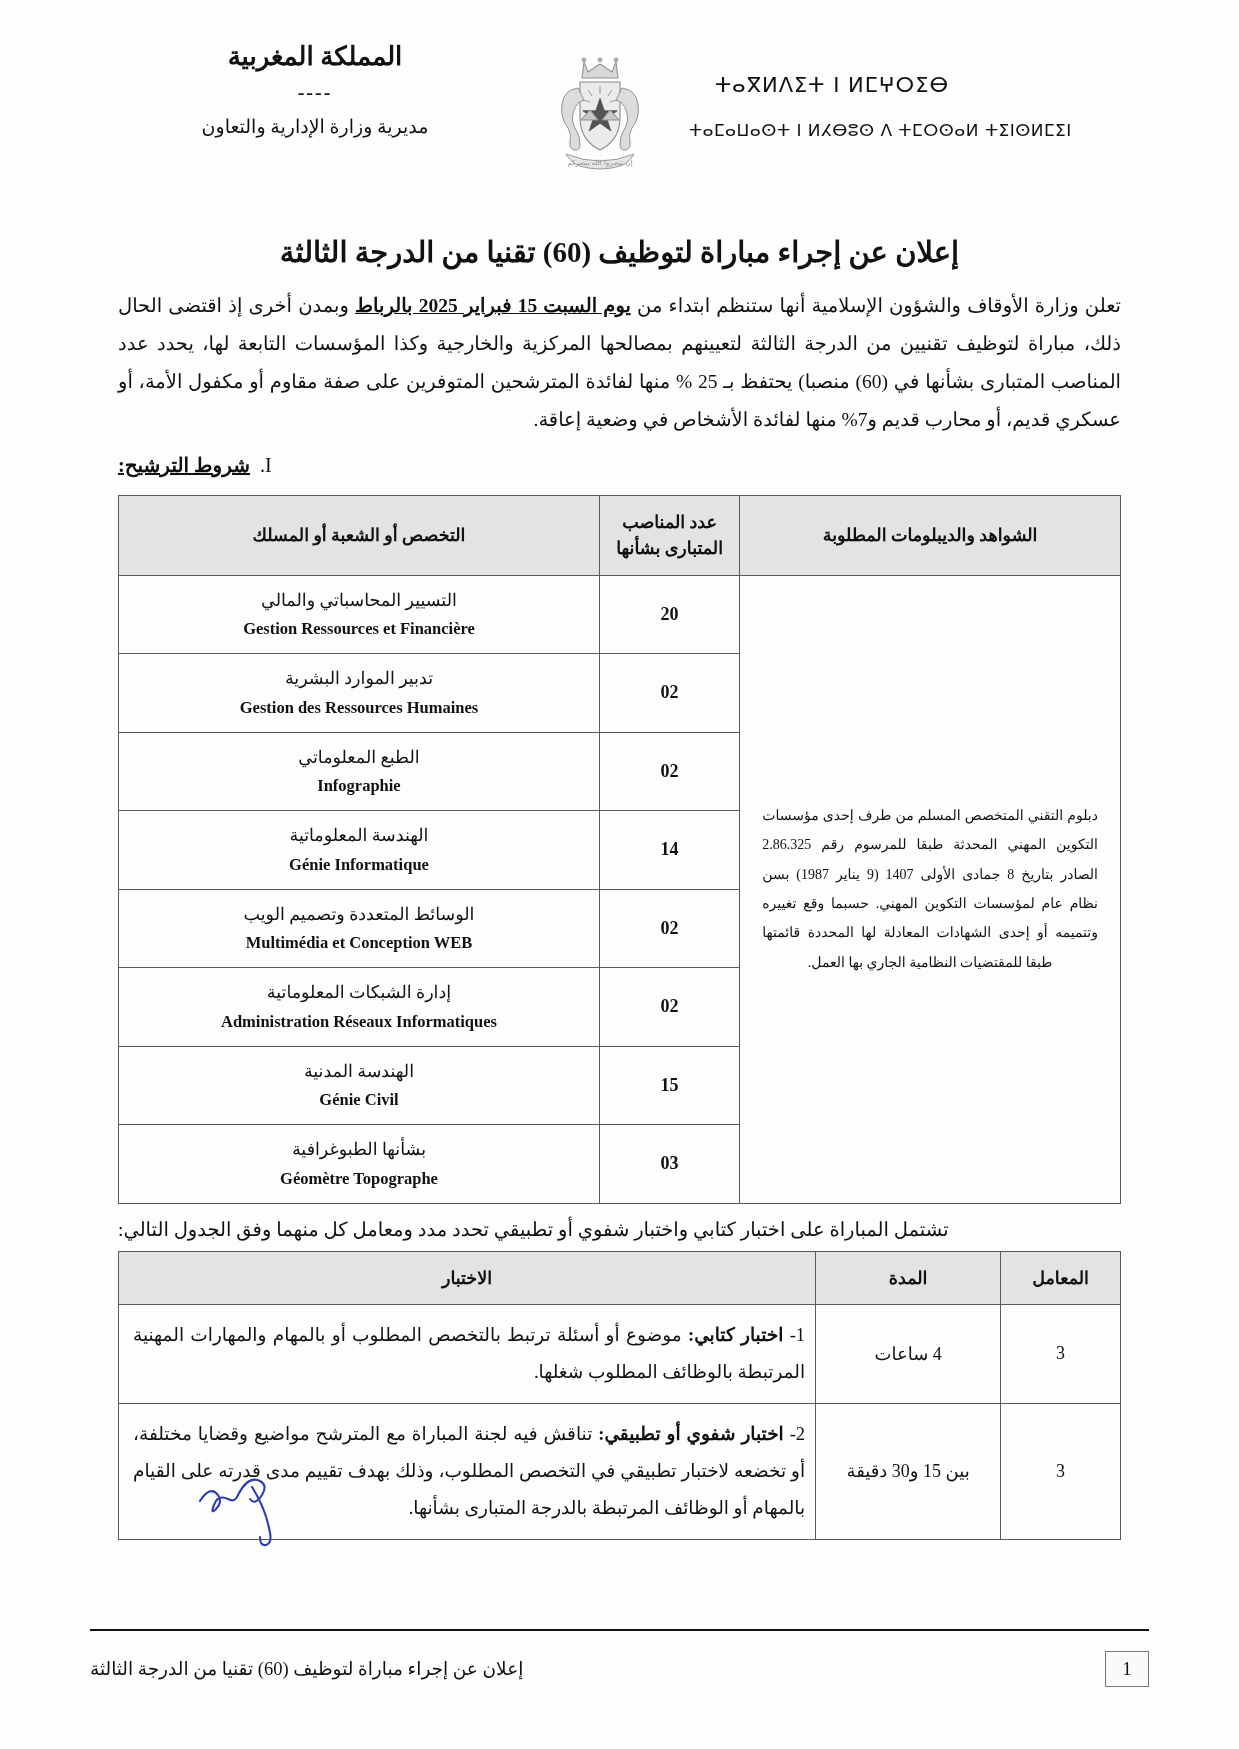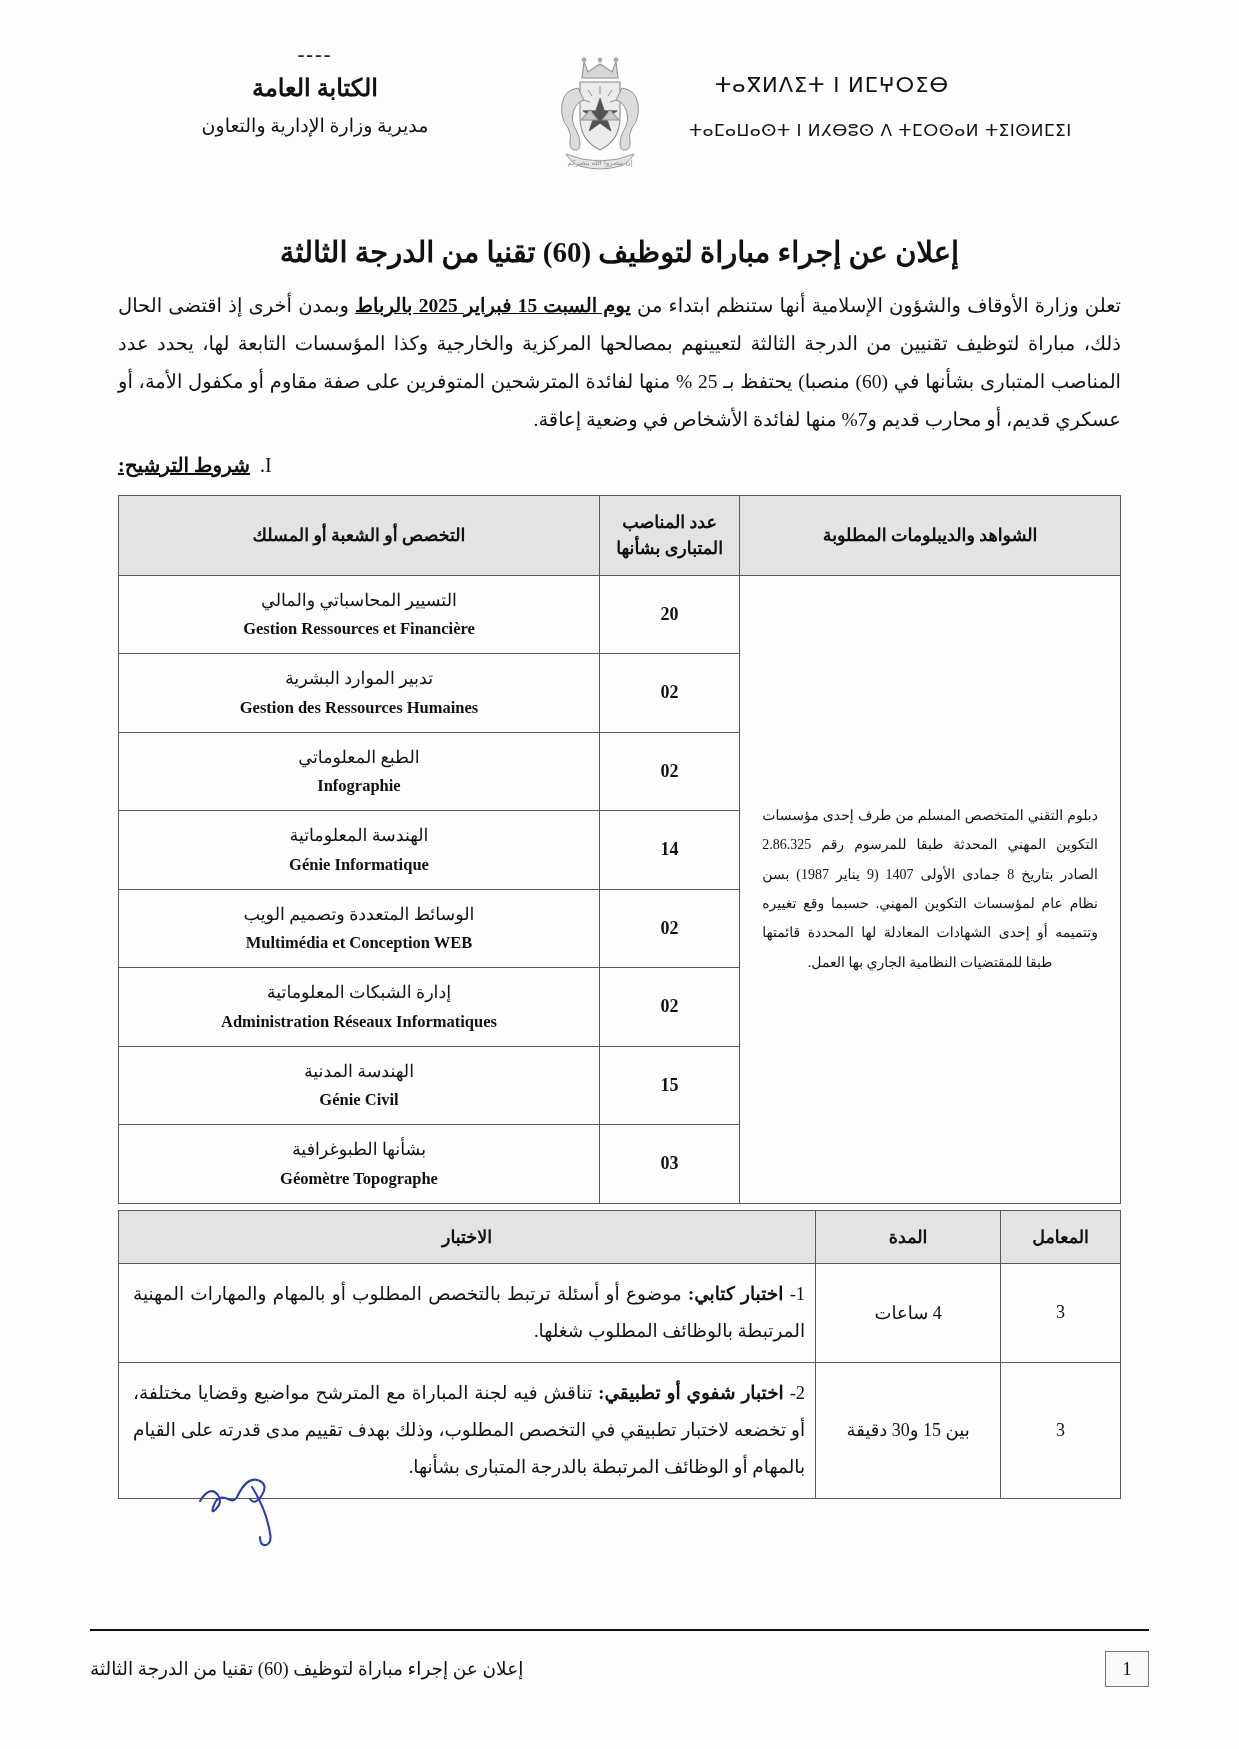--- a/index.html
+++ b/index.html
@@ -244,22 +244,22 @@
   }
 </style>
 </head>
 <body>
 
 <div class="page">
 
   <div class="header">
 
     <div class="header-ar">
+      <div class="l1">المملكة المغربية</div>
       <div class="sep">----</div>
-      <div class="l3">الكتابة العامة</div>
       <div class="l4">مديرية وزارة الإدارية والتعاون</div>
     </div>
 
     <div class="emblem">
       <svg viewBox="0 0 120 145" width="120" height="145" aria-hidden="true">
         <g stroke="#8a8a8a" stroke-width="1.1" fill="none">
 
           <path d="M44 14 L48 24 L60 16 L72 24 L76 14 L78 30 L42 30 Z" fill="#cfcfcf" stroke="#7a7a7a"></path>
           <circle cx="44" cy="12" r="2.4" fill="#9a9a9a" stroke="none"></circle>
           <circle cx="60" cy="12" r="2.4" fill="#9a9a9a" stroke="none"></circle>
@@ -371,20 +371,21 @@
         <tr>
           <td class="posts">03</td>
           <td class="spec">
             <span class="ar">بشأنها الطبوغرافية</span>
             <span class="fr">Géomètre Topographe</span>
           </td>
         </tr>
       </tbody>
     </table>
 
+    <div class="mid-note">تشتمل المباراة على اختبار كتابي واختبار شفوي أو تطبيقي تحدد مدد ومعامل كل منهما وفق الجدول التالي:</div>
 
     <table class="t2">
       <thead>
         <tr>
           <th class="c-coef">المعامل</th>
           <th class="c-dur">المدة</th>
           <th class="c-exam">الاختبار</th>
         </tr>
       </thead>
       <tbody>

